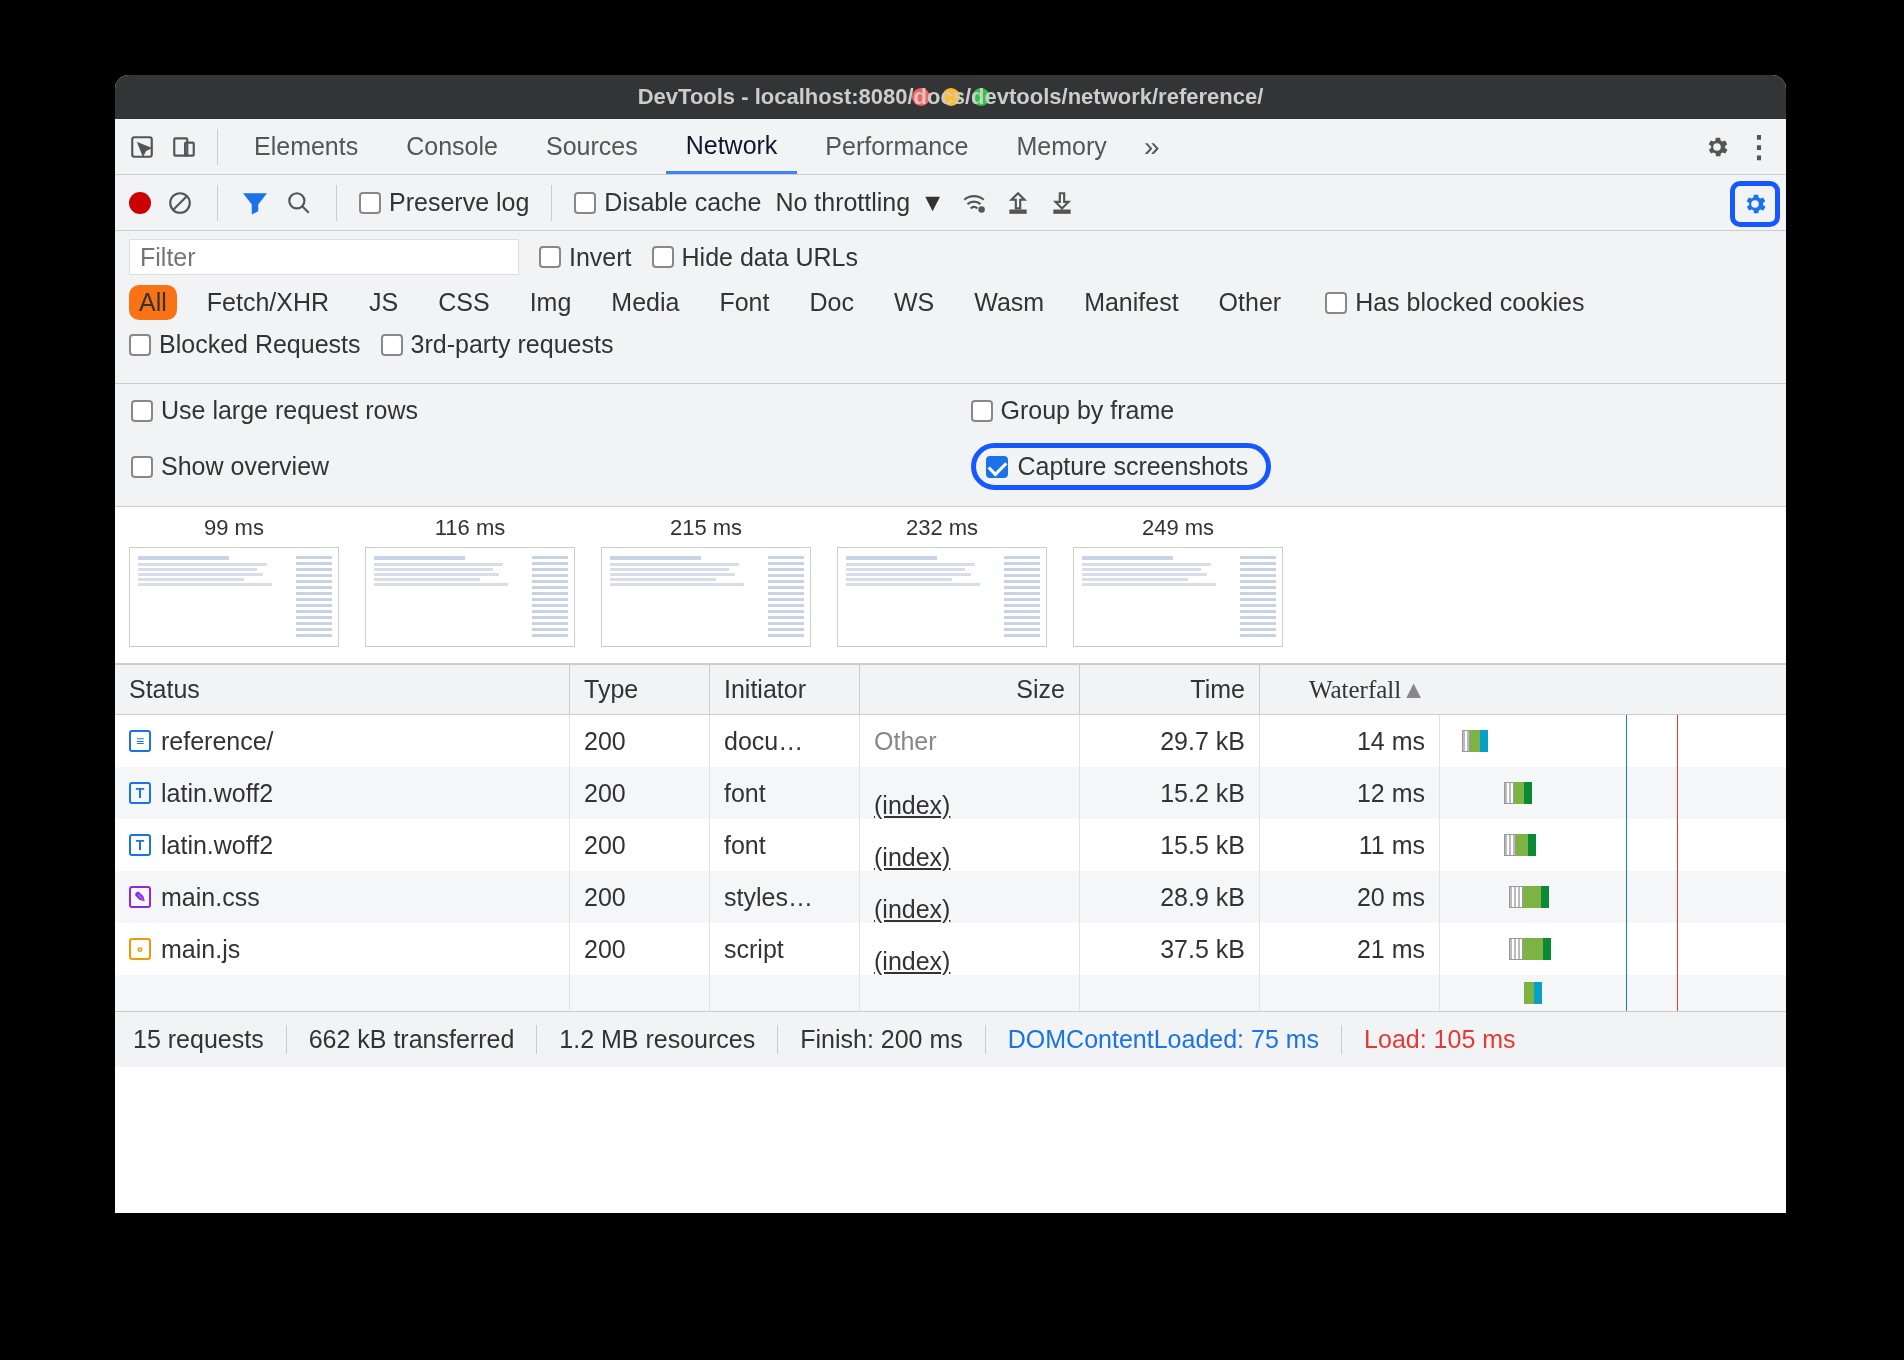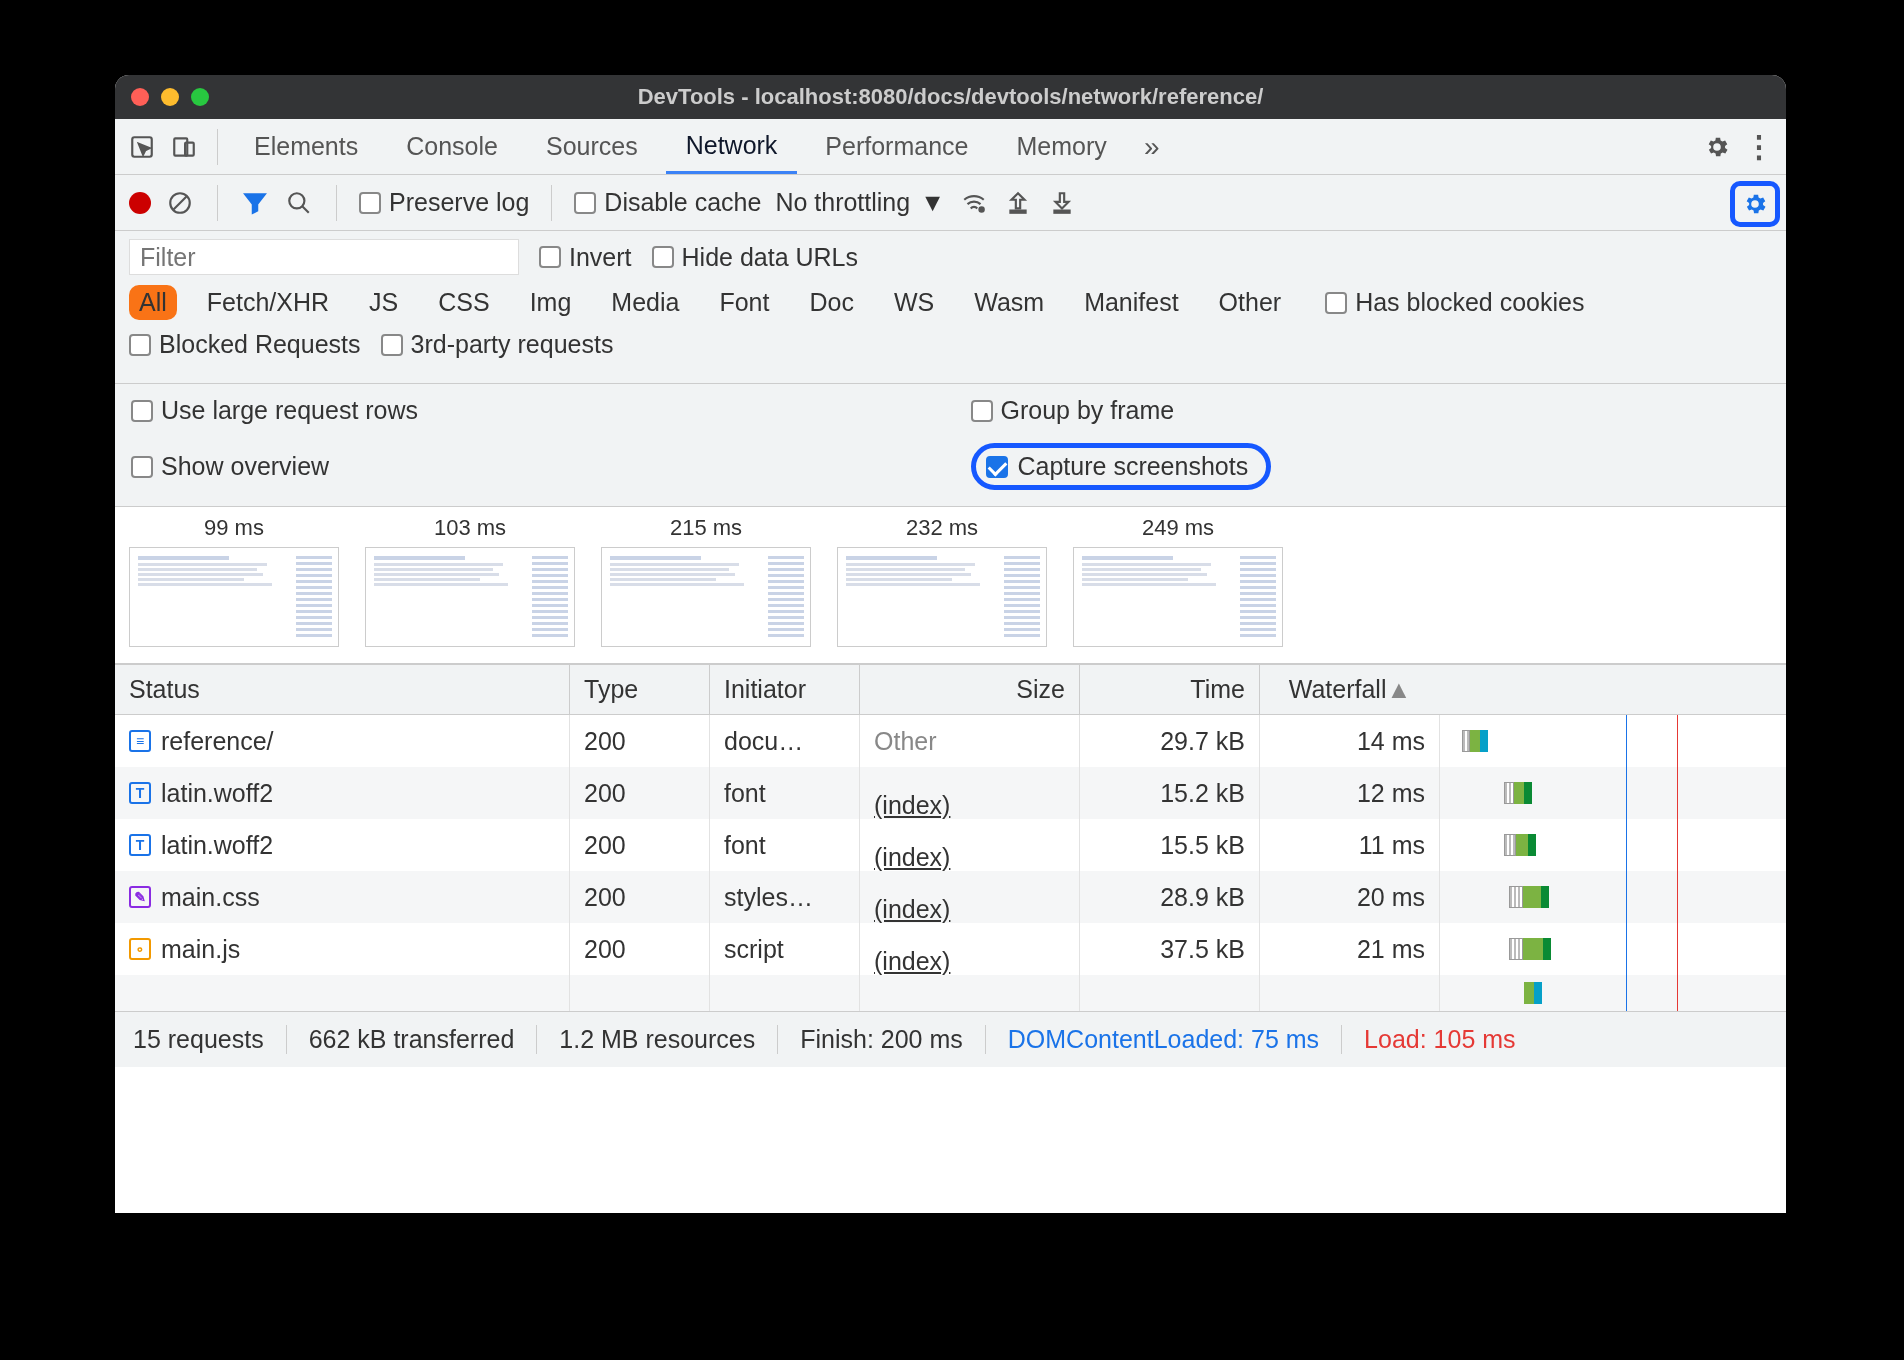--- a/index.html
+++ b/index.html
@@ -21,20 +21,21 @@
     overflow: hidden;
     box-shadow: 0 10px 40px rgba(0,0,0,.4);
   }
   .titlebar {
     height: 44px;
     background: #333436;
     display: flex;
     align-items: center;
     padding: 12px 16px;
     position: relative;
+    justify-content: center;
   }
   .traffic-lights { display: flex; gap: 12px; }
   .tl { width: 18px; height: 18px; border-radius: 50%; }
   .tl.red { background: #ff5f57; }
   .tl.yellow { background: #febc2e; }
   .tl.green { background: #28c840; }
   .title {
     position: absolute;
     left: 0; right: 0;
     text-align: center;
@@ -131,21 +132,21 @@
     display:grid;
     grid-template-columns: 455px 140px 150px 220px 180px 180px 1fr;
     background:#f1f3f4;
     border-top:1px solid #ccc;
     border-bottom:1px solid #ccc;
     font-size:25px;
     color:#333;
   }
   .th { padding:10px 14px; border-right:1px solid #ccc; display:flex; align-items:center; }
   .th:last-child { border-right:none; }
-  .wfhead { display:flex; align-items:center; justify-content:center; }
+  .wfhead { display:flex; align-items:center; justify-content:flex-end;font-family:Liberation Serif, serif; }
   .rows { }
   .row {
     display:grid;
     grid-template-columns: 455px 140px 150px 220px 180px 180px 1fr;
     font-size:25px;
     color:#333;
     height:52px;
   }
   .row:nth-child(odd) { background:#fff; }
   .row:nth-child(even) { background:#f5f6f7; }
@@ -365,21 +366,21 @@
       <div style="height:3px;background:#d8dde8;width:85%;margin-bottom:2px;"></div>
       <div style="height:3px;background:#d8dde8;width:78%;margin-bottom:2px;"></div>
       <div style="height:3px;background:#d8dde8;width:82%;margin-bottom:2px;"></div>
       <div style="height:3px;background:#d8dde8;width:70%;margin-bottom:2px;"></div>
       <div style="height:3px;background:#d8dde8;width:88%;margin-bottom:2px;"></div>
     </div>
     <div style="position:absolute;right:6px;top:8px;width:36px;bottom:8px;background:repeating-linear-gradient(#c9d3e6,#c9d3e6 3px,#fff 3px,#fff 6px);"></div>
   </div>
         </div>
         <div class="shot-col">
-          <div class="shot-label">103 ms</div>
+          <div class="shot-label">116 ms</div>
   <div class="shot">
     <div style="position:absolute;left:8px;top:8px;right:48px;bottom:8px;">
       <div style="height:4px;background:#c9d3e6;width:60%;margin-bottom:3px;"></div>
       <div style="height:3px;background:#d8dde8;width:85%;margin-bottom:2px;"></div>
       <div style="height:3px;background:#d8dde8;width:78%;margin-bottom:2px;"></div>
       <div style="height:3px;background:#d8dde8;width:82%;margin-bottom:2px;"></div>
       <div style="height:3px;background:#d8dde8;width:70%;margin-bottom:2px;"></div>
       <div style="height:3px;background:#d8dde8;width:88%;margin-bottom:2px;"></div>
     </div>
     <div style="position:absolute;right:6px;top:8px;width:36px;bottom:8px;background:repeating-linear-gradient(#c9d3e6,#c9d3e6 3px,#fff 3px,#fff 6px);"></div>

